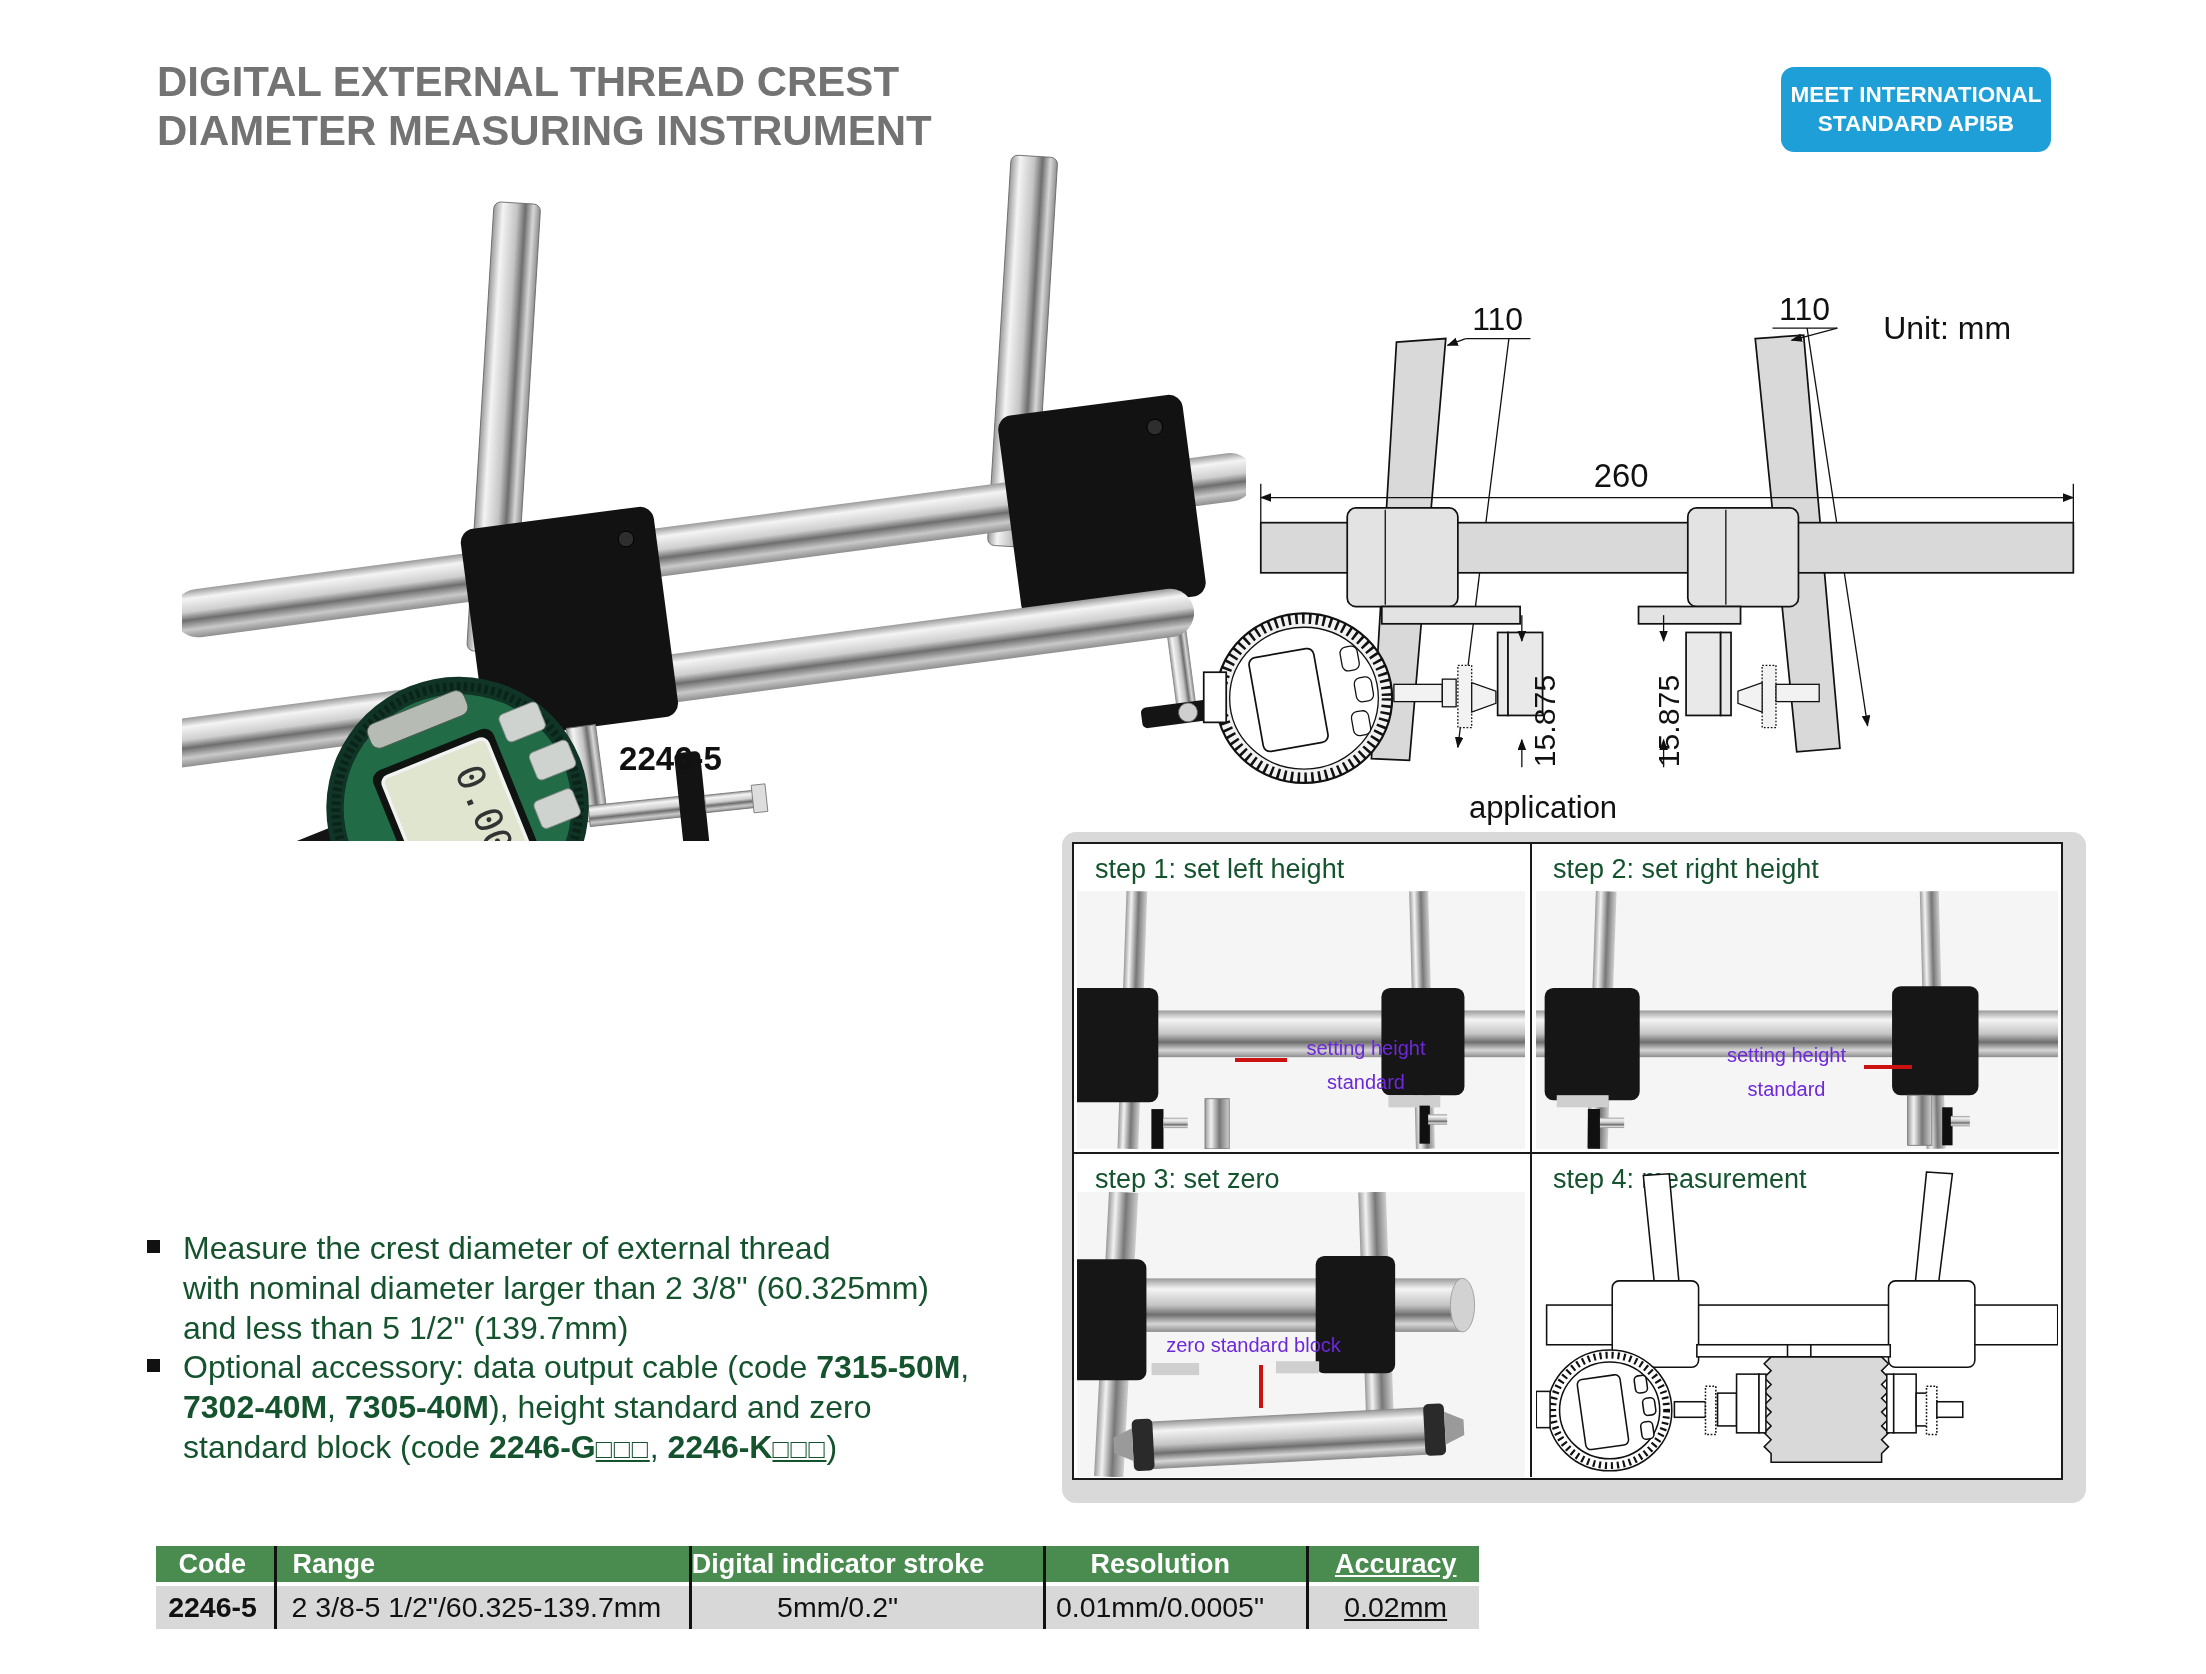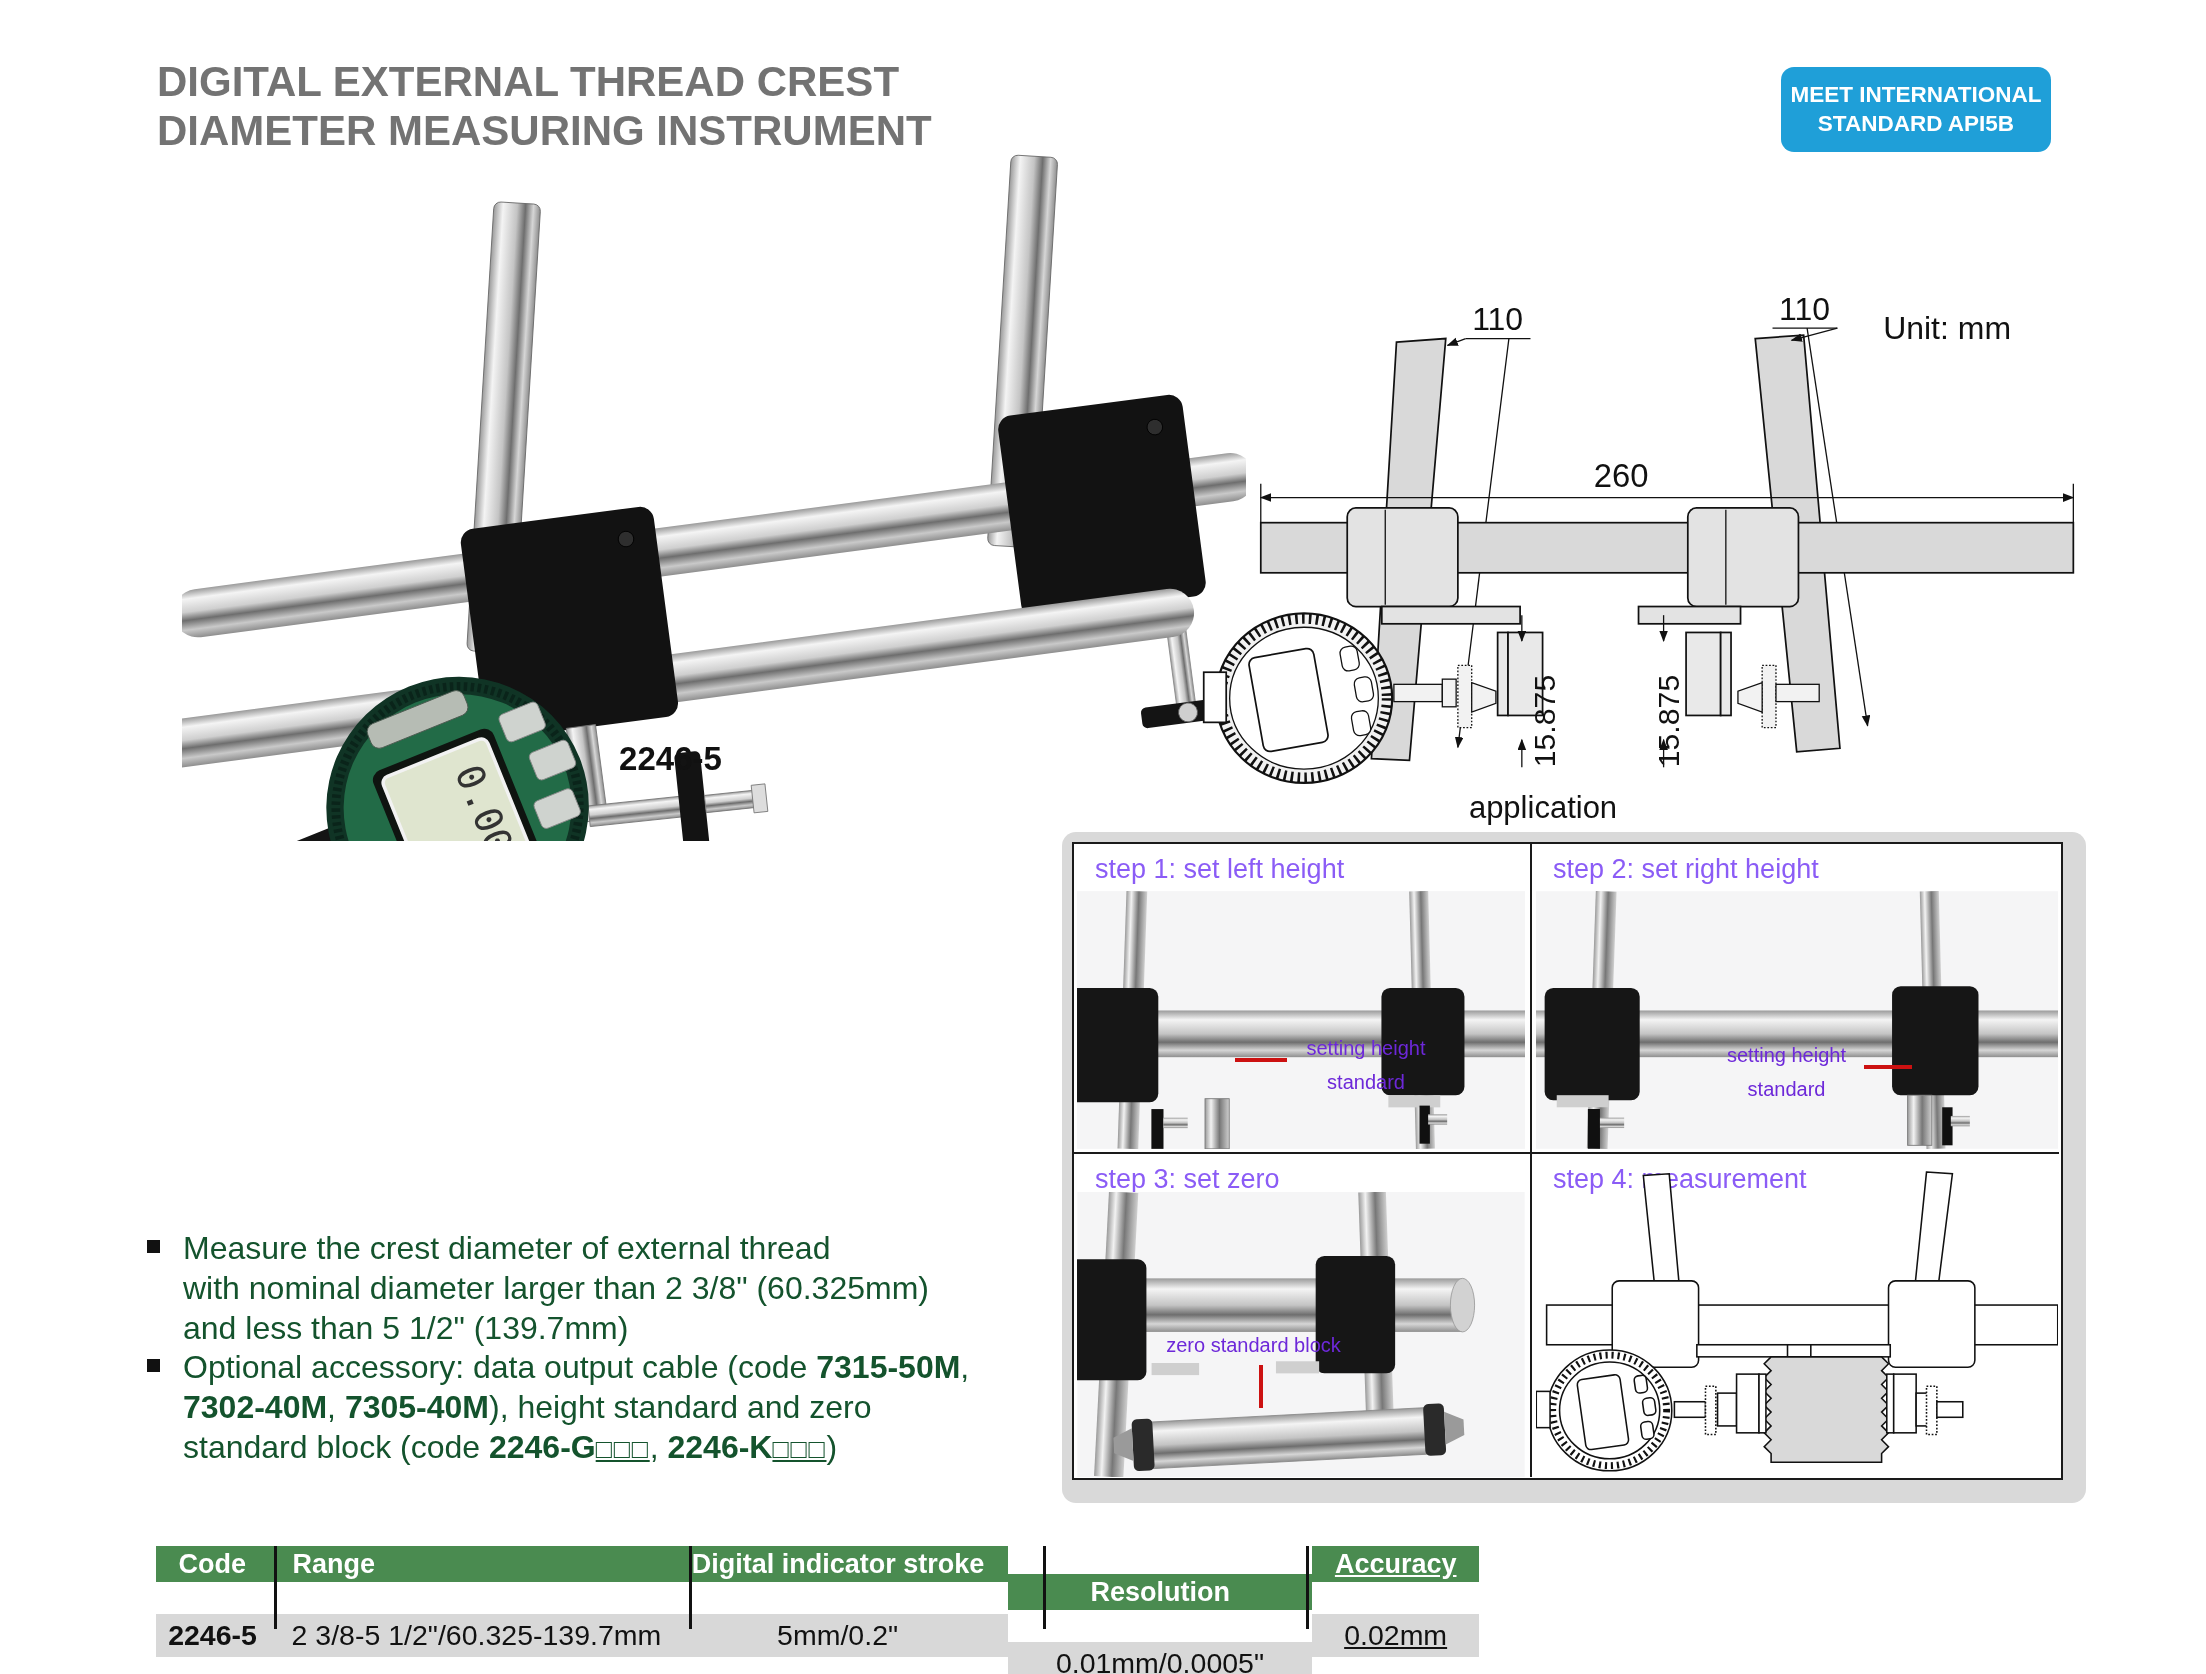--- a/index.html
+++ b/index.html
@@ -12,39 +12,39 @@
   .badge{left:1781px;top:67px;width:270px;height:85px;border-radius:12px;background:#1f9fd8;
          color:#fff;font-weight:bold;font-size:22.5px;text-align:center;line-height:28.5px;padding-top:0;
          display:flex;flex-direction:column;justify-content:center;}
   
   .caption{left:545px;top:740px;width:251px;text-align:center;font-size:33px;font-weight:bold;}
   
   .app-title{left:1435px;top:790px;width:216px;text-align:center;font-size:31px;}
   .panel-gray{left:1062px;top:832px;width:1024px;height:671px;background:#d9d9d9;border-radius:14px;}
   .panel-white{left:1072px;top:842px;width:991px;height:638px;background:#fff;border:2.6px solid #1a1a1a;box-sizing:border-box;}
   .cell{position:absolute;box-sizing:border-box;}
-  .cell-label{padding:10.4px 0 0 21px;font-size:27px;color:#8b5cf6;}
+  .cell-label{padding:10.4px 0 0 21px;font-size:27px;color:#14532d;}
   .c1{left:0;top:0;width:458px;height:310px;border-right:2.6px solid #1a1a1a;border-bottom:2.6px solid #1a1a1a;}
   .c2{left:458px;top:0;width:527px;height:310px;border-bottom:2.6px solid #1a1a1a;}
   .c3{left:0;top:310px;width:458px;height:323px;border-right:2.6px solid #1a1a1a;}
   .c4{left:458px;top:310px;width:527px;height:323px;}
   .ann-text{font-size:20px;line-height:34px;text-align:center;color:#6d28d9;}
   .red-line{background:#cc1111;}
   
   .bullet-sq{width:13px;height:13px;background:#111;}
   .features{font-size:32px;line-height:40px;white-space:nowrap;color:#14532d;}
   .features b{font-weight:bold;}
   .boxes{font-weight:bold;text-decoration:underline;font-size:27px;letter-spacing:1.7px;}
   
   .spec-table{left:156px;top:1546px;width:1323px;height:83px;}
   .trow{display:flex;width:1323px;}
   .th{height:36px;line-height:36px;color:#fff;font-weight:bold;font-size:27px;background:#4a8b50;box-sizing:border-box;}
   .td{height:43px;line-height:43px;font-size:28.5px;background:#d8d8d8;box-sizing:border-box;}
   .gaprow{height:3.5px;}
-  .col0{width:118px;}.col1{width:415px;}.col2{width:355px;}.col3{width:318px;margin-top:28px;}.col4{width:174px;text-decoration:underline;}
+  .col0{width:118px;}.col1{width:415px;}.col2{width:355px;}.col3{width:318px;}.col4{width:174px;text-decoration:underline;}
   .pl{padding-left:22.5px;}.ctr{text-align:center;}
   .vline{position:absolute;top:0;width:2.6px;height:83px;background:#111;}
 </style>
 </head>
 <body>
 
 <div id="page">
 
   <div class="abs title">
     <div>DIGITAL EXTERNAL THREAD CREST</div>

